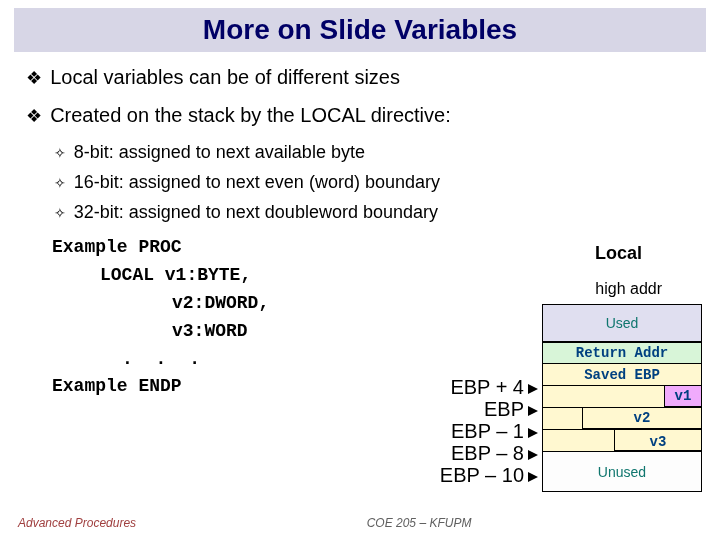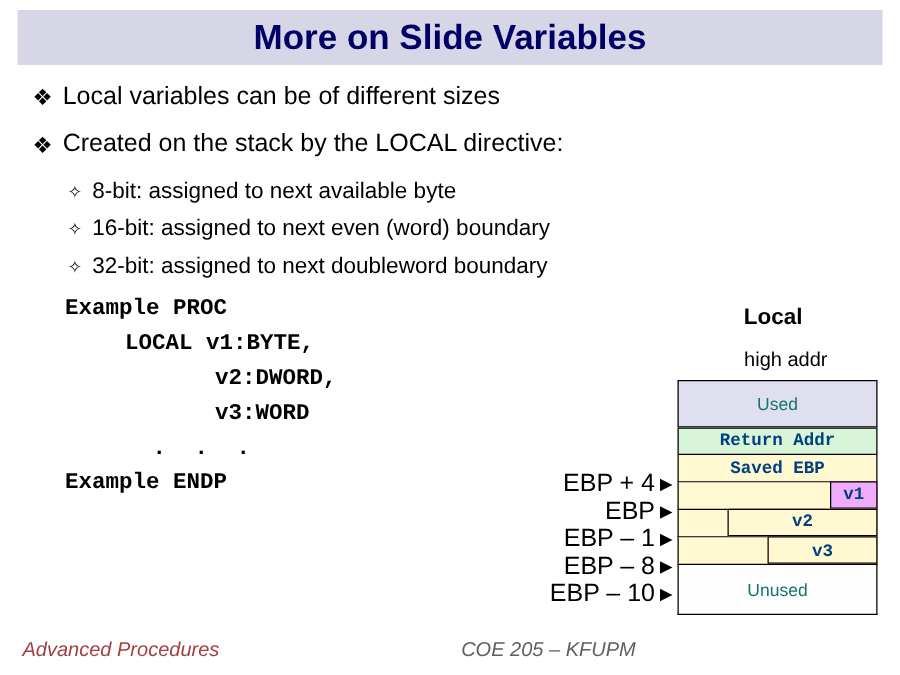--- a/index.html
+++ b/index.html
@@ -156,21 +156,21 @@
     vertical-align: middle;
   }
   .footer {
     position: absolute;
     bottom: 10px;
     left: 0;
     right: 0;
     display: flex;
     justify-content: space-between;
     padding: 0 18px;
-    font-size: 16px;
+    font-size: 12px;
     font-style: italic;
   }
   .footer .left { color: #a04040; }
   .footer .center { color: #606060; flex: 1; text-align: center; }
   .footer .right { color: #606060; }
 </style>
 </head>
 <body>
 
 <div class="title-bar">More on Slide Variables</div>

